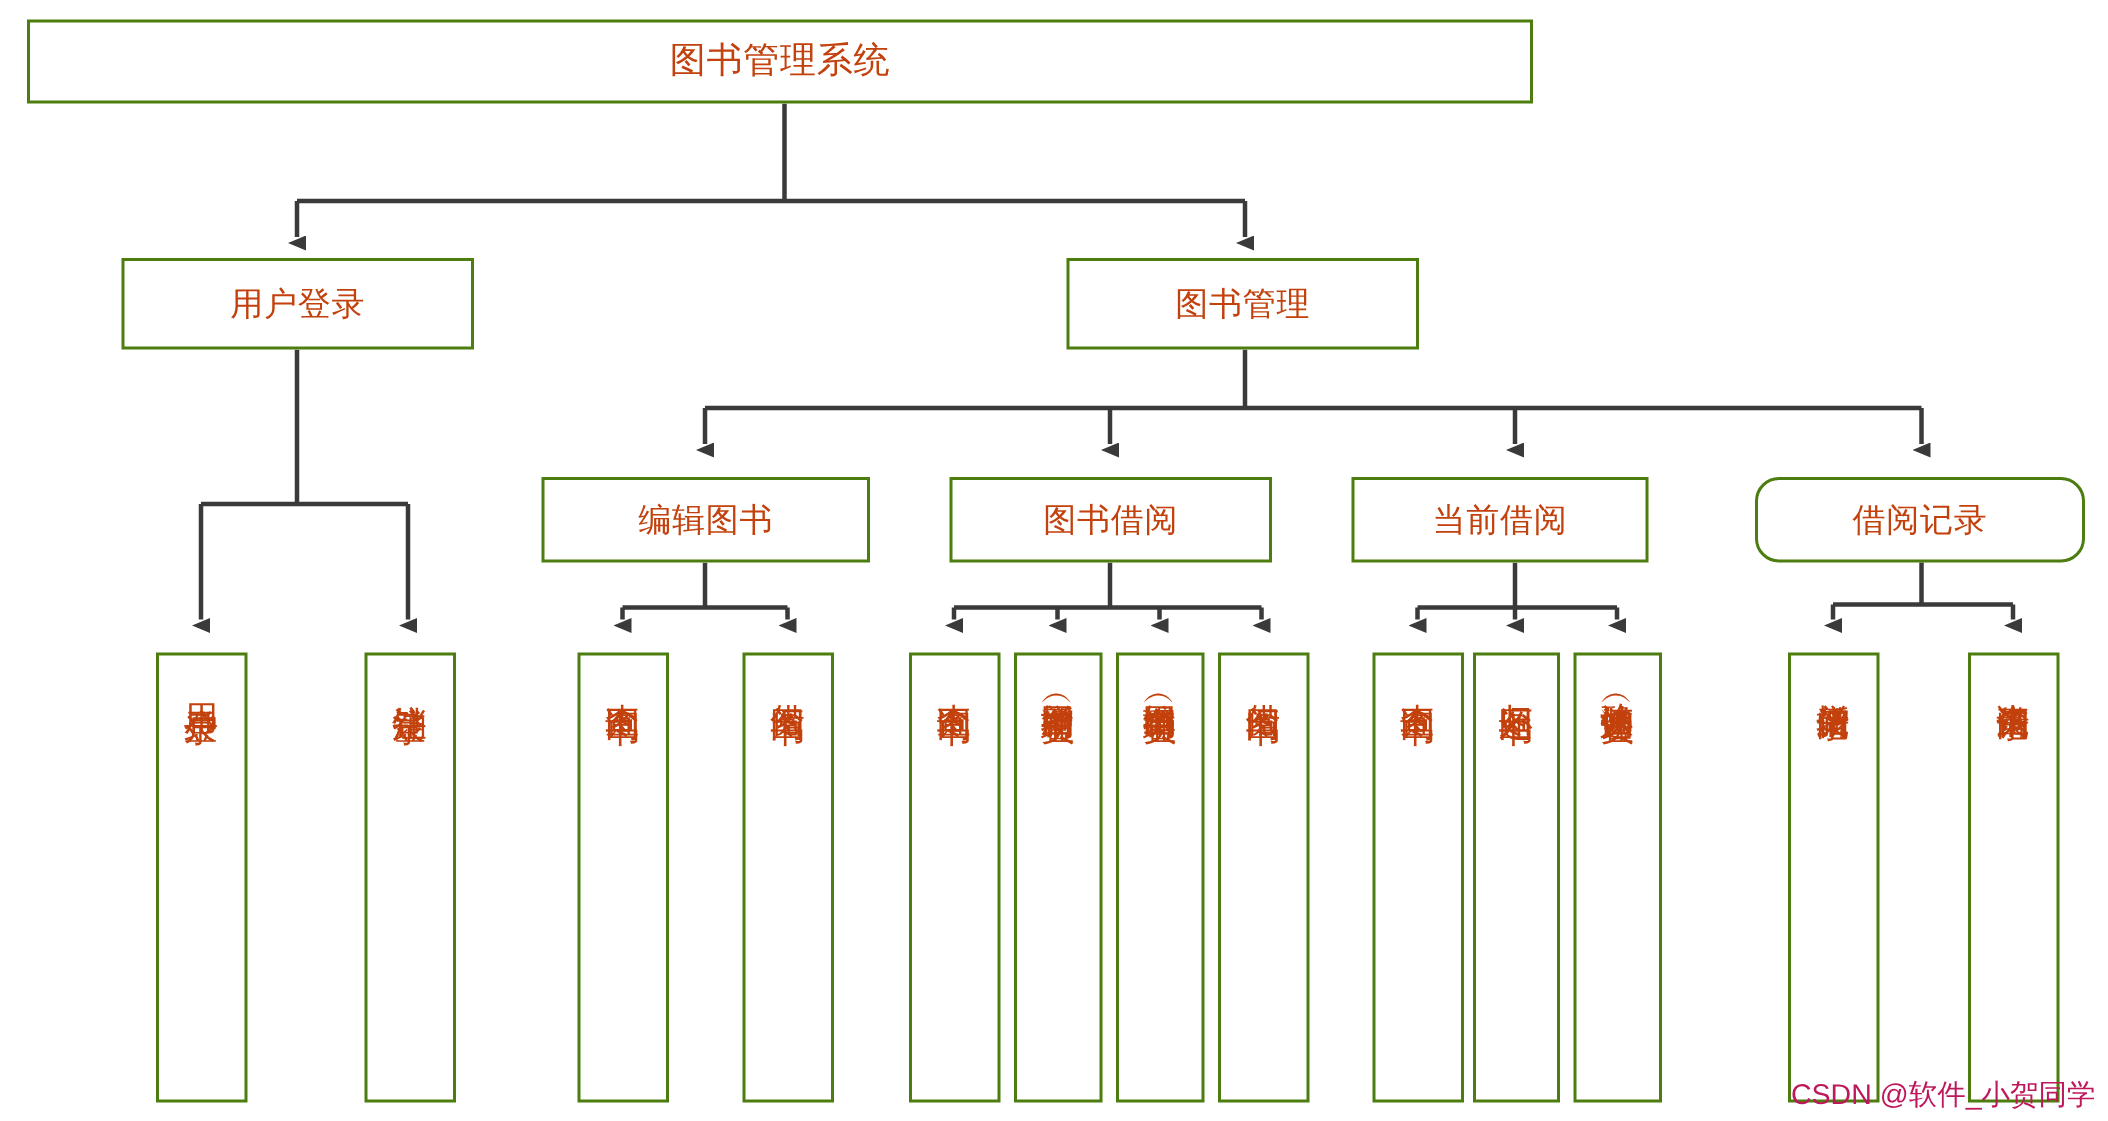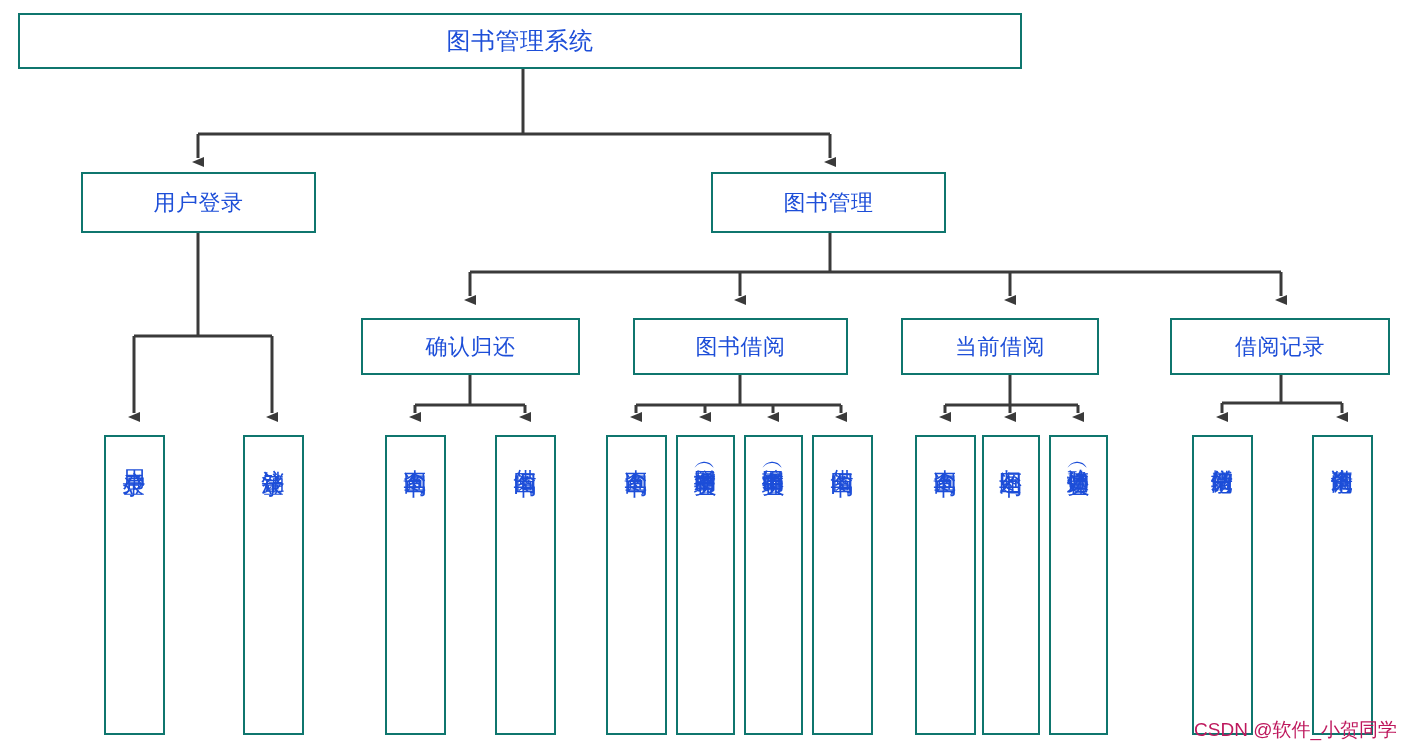--- a/index.html
+++ b/index.html
@@ -7,25 +7,25 @@
     font-family:"Liberation Sans","DejaVu Sans",sans-serif;
     width:1405px;height:747px;position:relative;overflow:hidden;
   }
   #canvas{position:absolute;left:0;top:0;width:1405px;height:747px;}
   .edges{position:absolute;left:0;top:0;width:1405px;height:747px;}
 
   .node{
     position:absolute;
     box-sizing:border-box;
     background:#ffffff;
-    border:2px solid #0f766e;
+    border:2px solid #4d7c0f;
     display:flex;
     align-items:center;
     justify-content:center;
-    color:#1d4ed8;
+    color:#c2410c;
   }
   .node .label{
     text-align:center;
     line-height:1.25;
     letter-spacing:0.5px;
   }
   
   .node.h .label{font-size:22px;}
   .node.root .label{font-size:24px;}
 
@@ -116,32 +116,32 @@
 
   <div class="node h" style="left:81px;top:172px;width:235px;height:61px;">
     <span class="label">用户登录</span>
   </div>
 
   <div class="node h" style="left:711px;top:172px;width:235px;height:61px;">
     <span class="label">图书管理</span>
   </div>
 
   <div class="node h" style="left:361px;top:318px;width:219px;height:57px;">
-    <span class="label">确认归还</span>
+    <span class="label">编辑图书</span>
   </div>
 
   <div class="node h" style="left:633px;top:318px;width:215px;height:57px;align-items:center;">
     <span class="label">图书借阅</span>
   </div>
 
   <div class="node h" style="left:901px;top:318px;width:198px;height:57px;">
     <span class="label">当前借阅</span>
   </div>
 
-  <div class="node h" style="left:1170px;top:318px;width:220px;height:57px;">
+  <div class="node h" style="left:1170px;top:318px;width:220px;height:57px;border-radius:16px;">
     <span class="label">借阅记录</span>
   </div>
 
   <div class="node v" style="left:104px;top:435px;width:61px;height:300px;">
     <span class="label">用户登录</span>
   </div>
 
   <div class="node v" style="left:243px;top:435px;width:61px;height:300px;">
     <span class="label">注销登录</span>
   </div>

